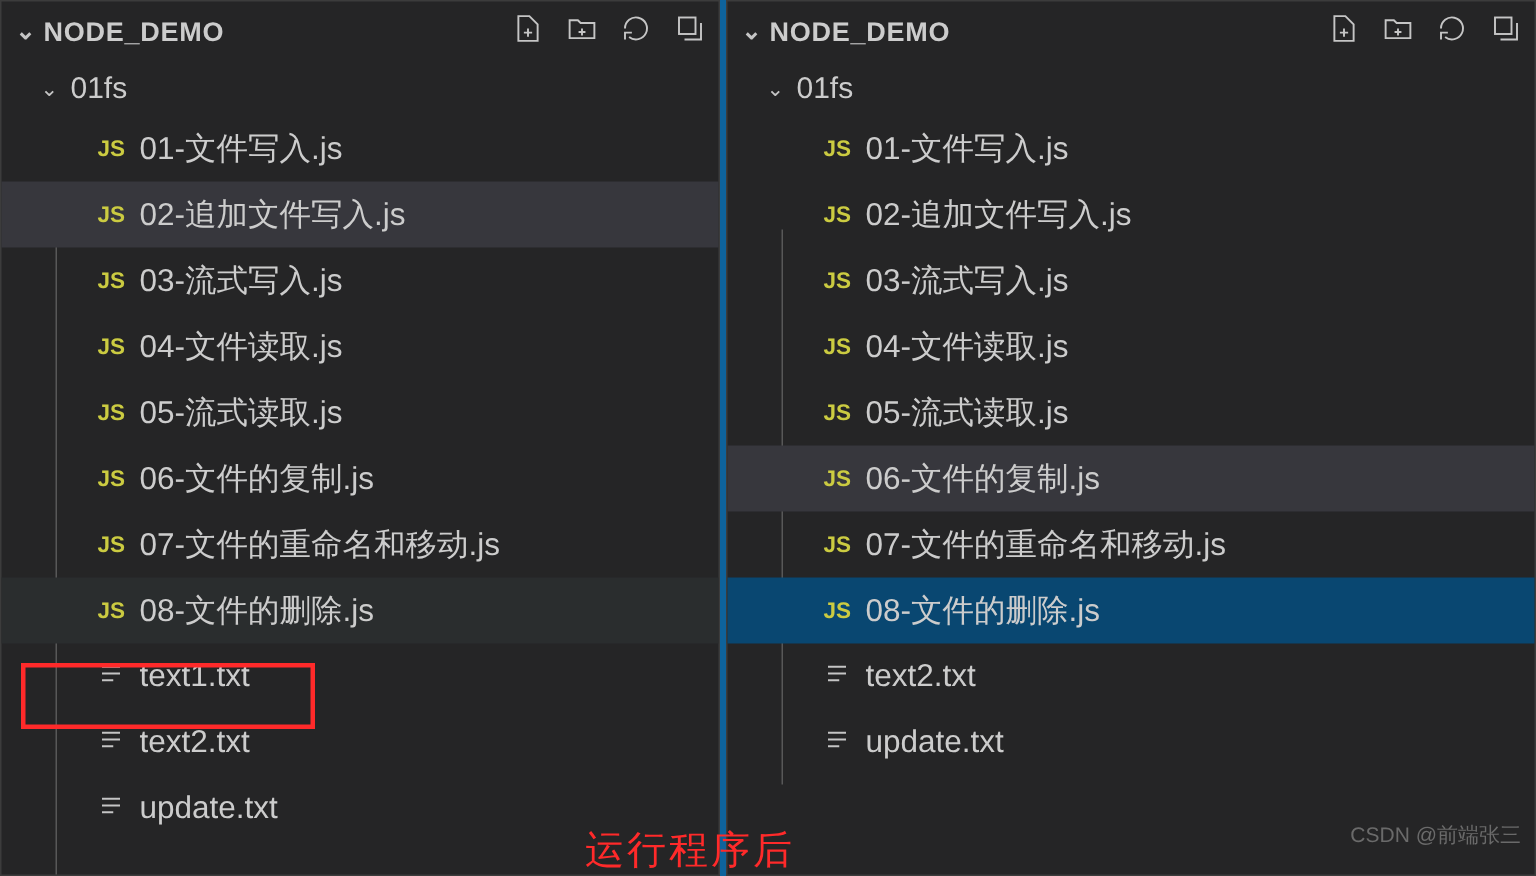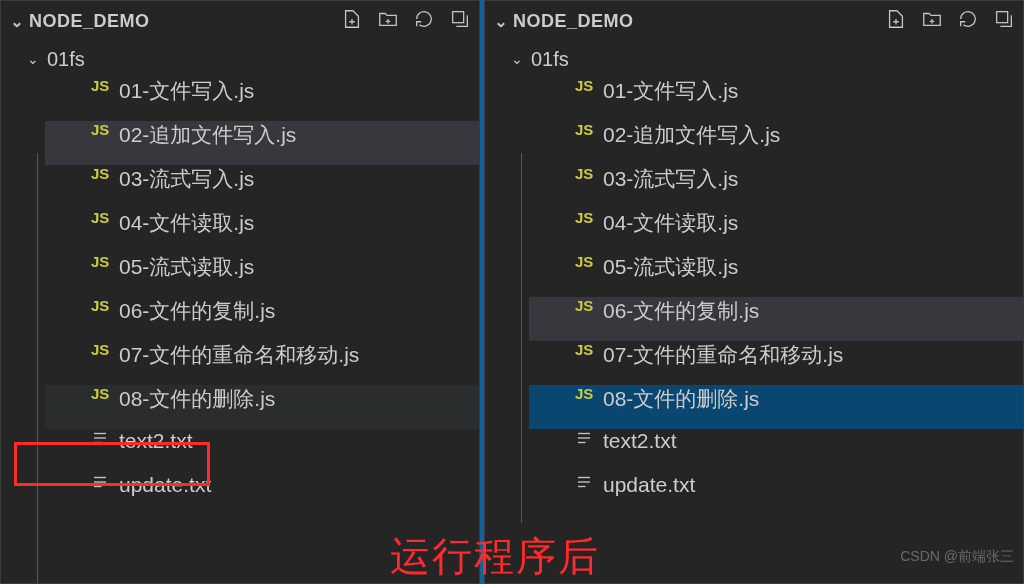--- a/index.html
+++ b/index.html
@@ -57,27 +57,27 @@
     top: 76px;
     bottom: 0;
     left: 36px;
     width: 1px;
     background: #585858;
   }
   .panel-right .tree-guide { bottom: 60px; }
   .file-list { position: relative; flex: 1; }
   .file-row {
     display: flex;
+    align-items: center;
     height: 44px;
-    padding-left: 46px;
+    padding-left: 64px;
     font-size: 21px;
     color: #cccccc;
     cursor: pointer;
     position: relative;
-    margin-left: 44px;
   }
   .file-row.active-02 { background: #37373d; }
   .file-row.active-06 { background: #37373d; }
   .file-row.active-08 { background: #2a2d2e; }
   .file-row.sel-08 { background: #094771; }
   .file-icon {
     width: 28px;
     font-weight: 700;
     font-size: 15px;
     color: #e2c08d;
@@ -88,21 +88,21 @@
   .file-icon.txt svg { width: 18px; height: 18px; stroke: #c5c5c5; fill: none; stroke-width: 1.8; }
   .highlight-box {
     position: absolute;
     border: 3px solid #ff2a2a;
     pointer-events: none;
   }
   .annotation {
     position: absolute;
     left: 390px;
     bottom: 0px;
-    font-size: 40px;
+    font-size: 26px;
     font-family: "SimSun", "宋体", serif;
     color: #ff2a2a;
     letter-spacing: 2px;
   }
   .watermark {
     position: absolute;
     right: 10px;
     bottom: 18px;
     font-size: 14px;
     color: #6a6a6a;
@@ -170,20 +170,28 @@
       <div class="file-row active-08">
         <span class="file-icon js">JS</span>
         <span>08-文件的删除.js</span>
       </div>
       <div class="file-row ">
         <span class="file-icon txt"><svg viewBox="0 0 24 24">
             <line x1="4" y1="6" x2="20" y2="6"></line>
             <line x1="4" y1="12" x2="20" y2="12"></line>
             <line x1="4" y1="18" x2="14" y2="18"></line>
           </svg></span>
+        <span>text1.txt</span>
+      </div>
+      <div class="file-row ">
+        <span class="file-icon txt"><svg viewBox="0 0 24 24">
+            <line x1="4" y1="6" x2="20" y2="6"></line>
+            <line x1="4" y1="12" x2="20" y2="12"></line>
+            <line x1="4" y1="18" x2="14" y2="18"></line>
+          </svg></span>
         <span>text2.txt</span>
       </div>
       <div class="file-row ">
         <span class="file-icon txt"><svg viewBox="0 0 24 24">
             <line x1="4" y1="6" x2="20" y2="6"></line>
             <line x1="4" y1="12" x2="20" y2="12"></line>
             <line x1="4" y1="18" x2="14" y2="18"></line>
           </svg></span>
         <span>update.txt</span>
       </div>

